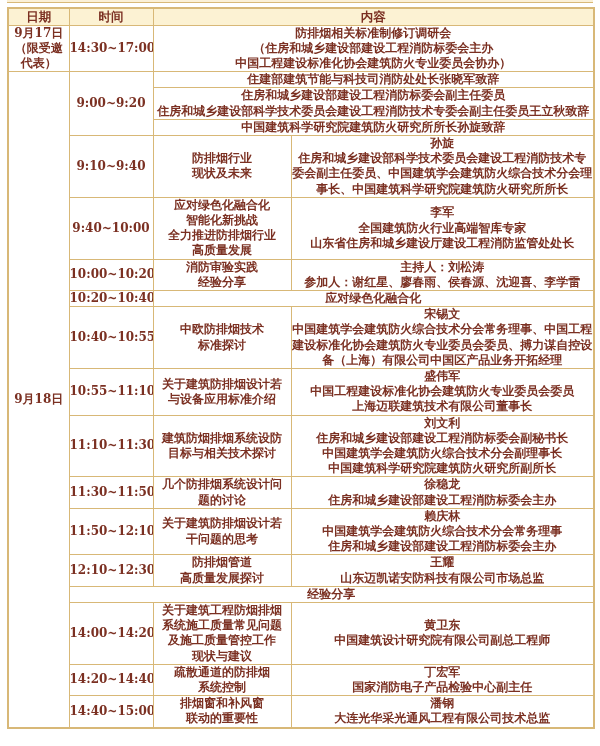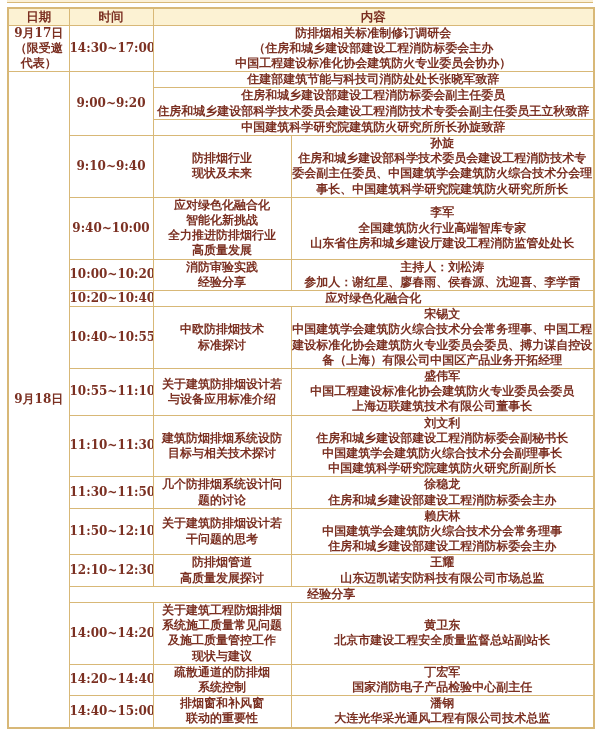--- a/index.html
+++ b/index.html
@@ -178,21 +178,21 @@
       <td colspan="3">经验分享</td>
     </tr>
 
     <tr>
       <td>14:00~14:20</td>
       <td>关于建筑工程防烟排烟
 系统施工质量常见问题
 及施工质量管控工作
 现状与建议</td>
       <td>黄卫东
-北京市建设工程安全质量监督总站副站长</td>
+中国建筑设计研究院有限公司副总工程师</td>
     </tr>
     <tr>
       <td>14:20~14:40</td>
       <td>疏散通道的防排烟
 系统控制</td>
       <td>丁宏军
 国家消防电子产品检验中心副主任</td>
     </tr>
     <tr>
       <td>14:40~15:00</td>

